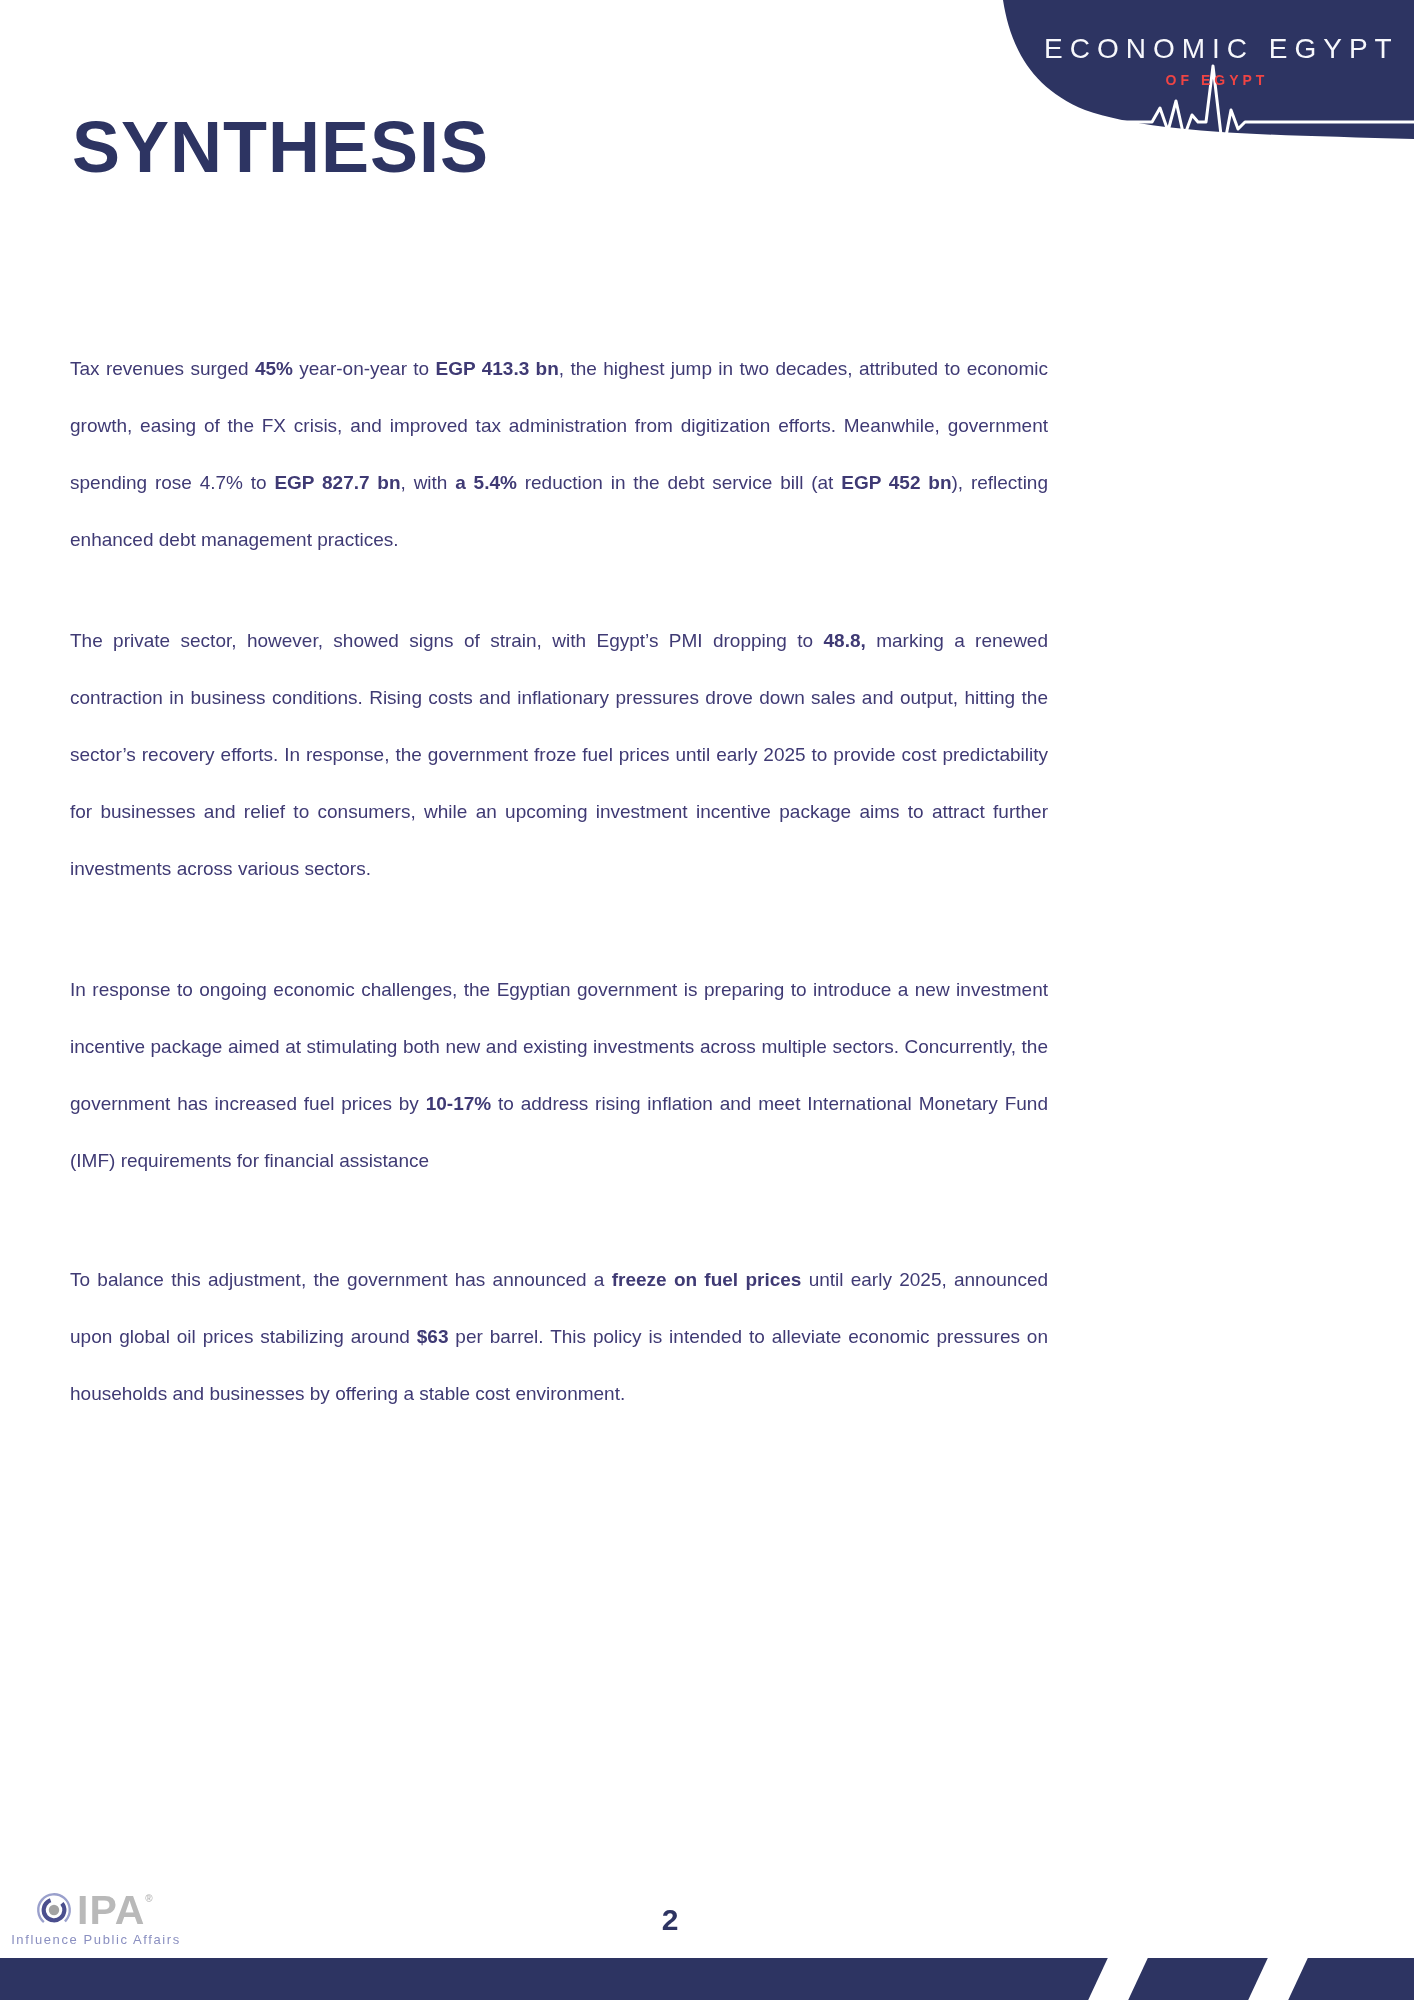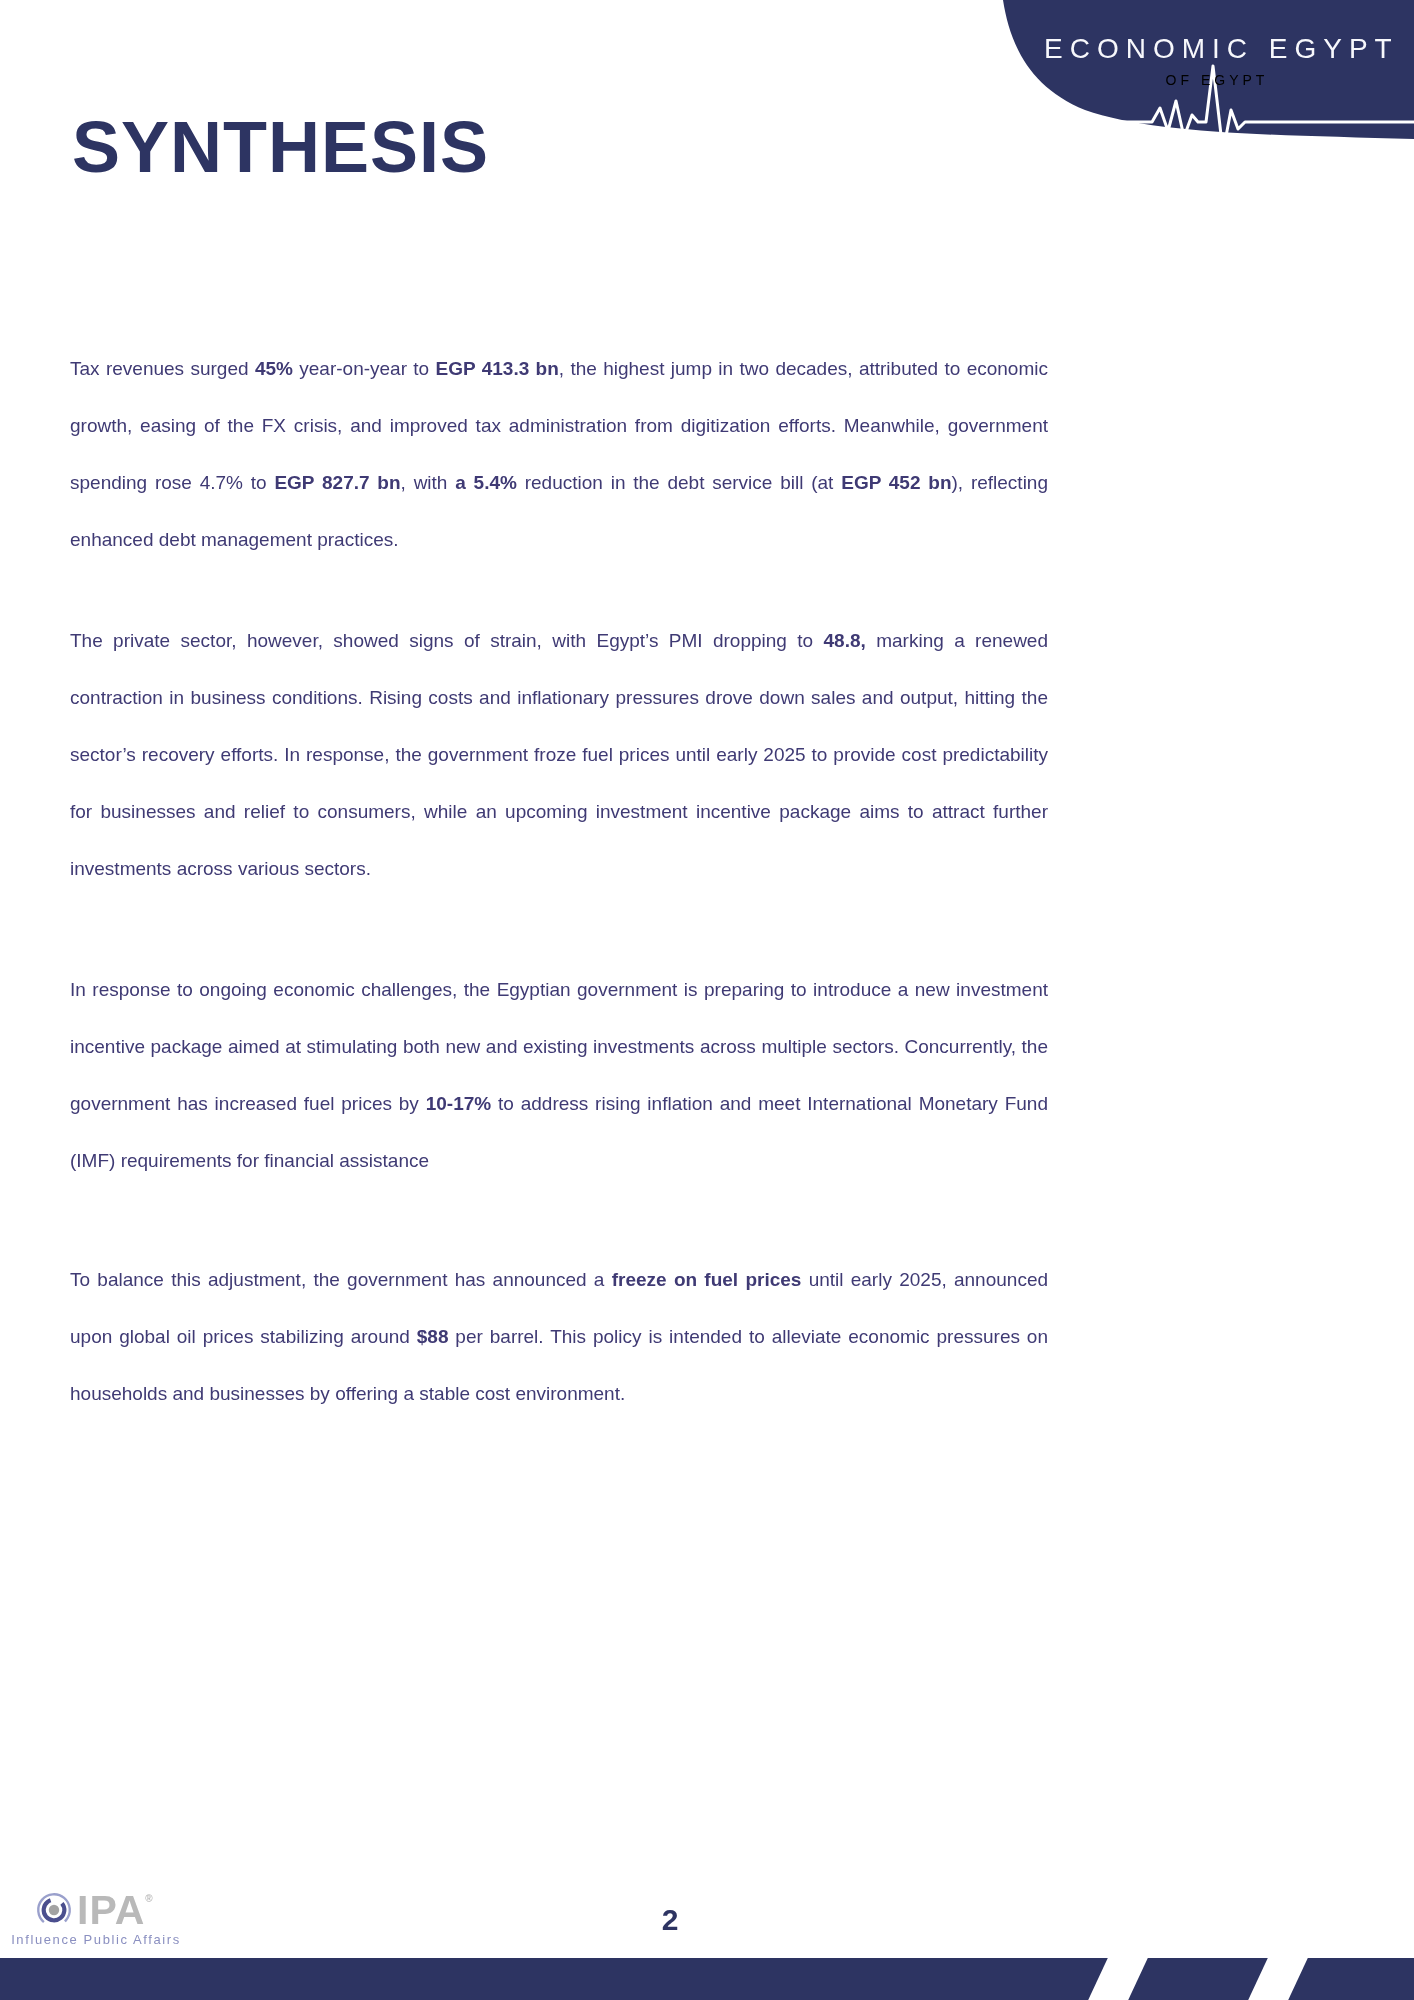--- a/index.html
+++ b/index.html
@@ -28,22 +28,22 @@
     position:absolute;top:33px;left:44px;right:24px;
     text-align:center;
     color:#f7f8fc;
     font-size:28px;font-weight:400;
     letter-spacing:7px;
     white-space:nowrap;
   }
   .badge-subtitle{
     position:absolute;top:72px;left:44px;right:24px;
     text-align:center;
-    color:#000000;
-    font-size:14px;font-weight:400;
+    color:#ef4444;
+    font-size:14px;font-weight:700;
     letter-spacing:4px;
     white-space:nowrap;
   }
 
   
   .page-title{
     position:absolute;left:72px;top:106px;
     font-size:72px;
     font-weight:bold;
     letter-spacing:1px;
@@ -128,21 +128,21 @@
     <div class="badge-title">ECONOMIC EGYPT</div>
     <div class="badge-subtitle">OF EGYPT</div>
   </div>
 
   <h1 class="page-title">SYNTHESIS</h1>
 
   <div class="content">
       <p class="para"><span>Tax revenues surged </span><b>45%</b><span> year-on-year to </span><b>EGP 413.3 bn</b><span>, the highest jump in two decades, attributed to economic growth, easing of the FX crisis, and improved tax administration from digitization efforts. Meanwhile, government spending rose 4.7% to </span><b>EGP 827.7 bn</b><span>, with </span><b>a 5.4%</b><span> reduction in the debt service bill (at </span><b>EGP 452 bn</b><span>), reflecting enhanced debt management practices.</span></p>
       <p class="para"><span>The private sector, however, showed signs of strain, with Egypt’s PMI dropping to </span><b>48.8,</b><span> marking a renewed contraction in business conditions. Rising costs and inflationary pressures drove down sales and output, hitting the sector’s recovery efforts. In response, the government froze fuel prices until early 2025 to provide cost predictability for businesses and relief to consumers, while an upcoming investment incentive package aims to attract further investments across various sectors.</span></p>
       <p class="para"><span>In response to ongoing economic challenges, the Egyptian government is preparing to introduce a new investment incentive package aimed at stimulating both new and existing investments across multiple sectors. Concurrently, the government has increased fuel prices by </span><b>10-17%</b><span> to address rising inflation and meet International Monetary Fund (IMF) requirements for financial assistance</span></p>
-      <p class="para"><span>To balance this adjustment, the government has announced a </span><b>freeze on fuel prices</b><span> until early 2025, announced upon global oil prices stabilizing around </span><b>$88</b><span> per barrel. This policy is intended to alleviate economic pressures on households and businesses by offering a stable cost environment.</span></p>
+      <p class="para"><span>To balance this adjustment, the government has announced a </span><b>freeze on fuel prices</b><span> until early 2025, announced upon global oil prices stabilizing around </span><b>$63</b><span> per barrel. This policy is intended to alleviate economic pressures on households and businesses by offering a stable cost environment.</span></p>
     </div>
 
   <div class="page-number">2</div>
 
   <div class="ipa-logo">
     <div class="ipa-row">
       <svg class="ipa-icon" viewBox="0 0 40 40">
         <circle cx="20" cy="20" r="17.5" fill="none" stroke="#9aa0cc" stroke-width="2.6" stroke-dasharray="84 26" transform="rotate(130 20 20)"></circle>
         <circle cx="20" cy="20" r="11.5" fill="none" stroke="#4b4f8e" stroke-width="4.6" stroke-dasharray="58 15" transform="rotate(-40 20 20)"></circle>
         <circle cx="20" cy="20" r="5.8" fill="#a3a3a3"></circle>

